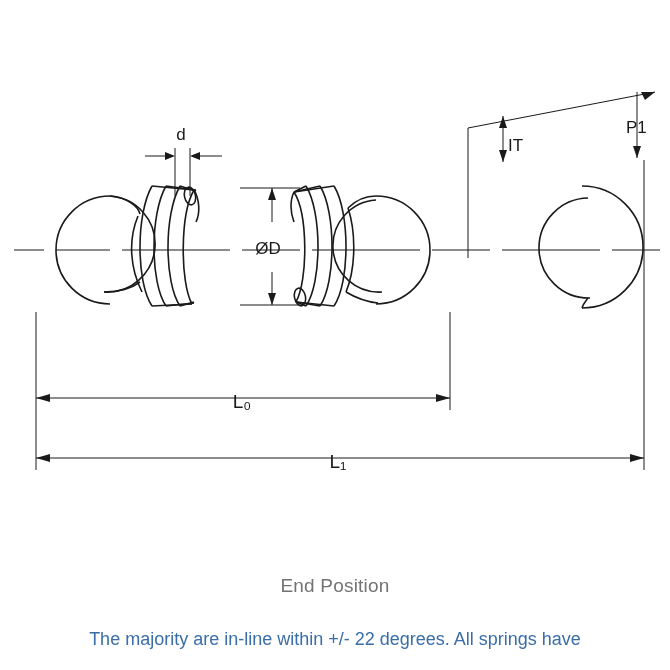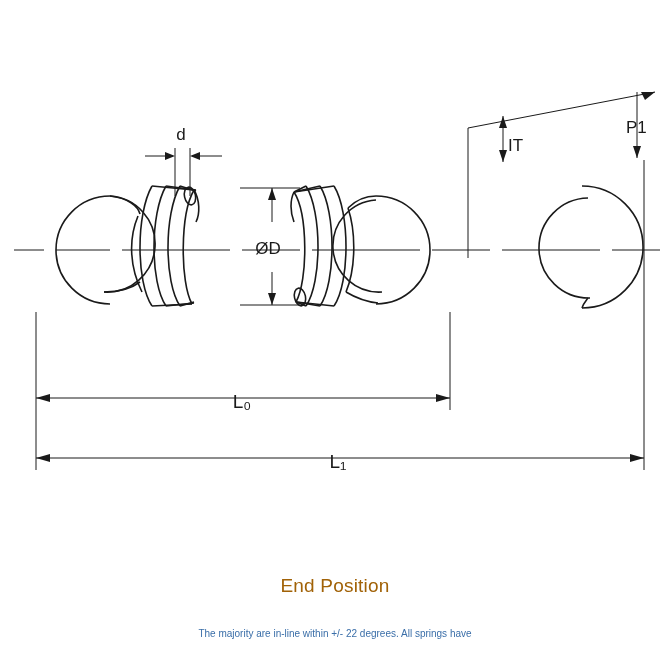--- a/index.html
+++ b/index.html
@@ -25,26 +25,26 @@
   }
   .caption-block {
     position: absolute;
     left: 0;
     top: 575px;
     width: 670px;
     text-align: center;
   }
   .caption-title {
     font-size: 19px;
-    color: #a16207;
+    color: #737373;
     margin-bottom: 9px;
     letter-spacing: 0.2px;
   }
   .caption-body {
-    font-size: 10px;
+    font-size: 18px;
     color: #3a6ea8;
     line-height: 1.35;
     padding: 0 60px;
     margin-top: 30px;
   }
   .lbl {
     font-family: "Liberation Sans", sans-serif;
     fill: #1a1a1a;
   }
 </style>

